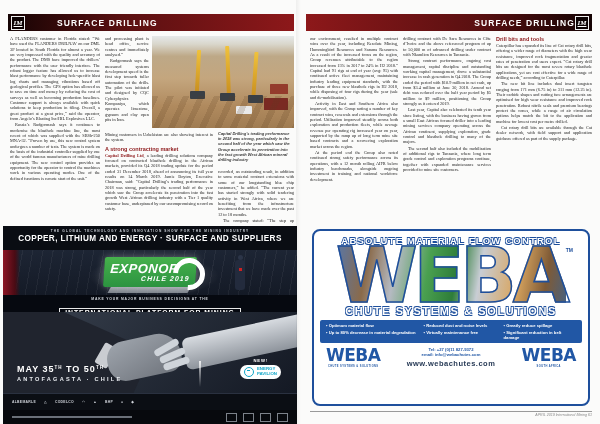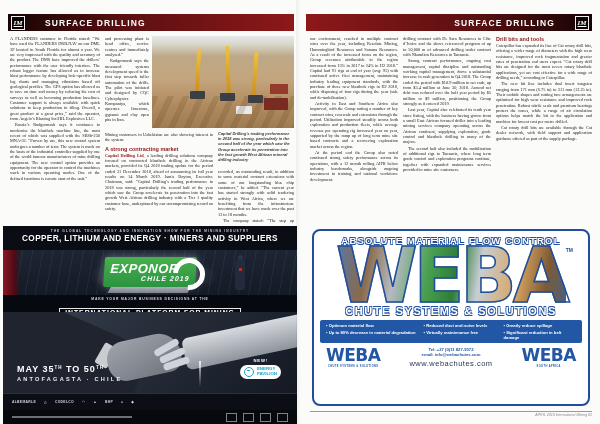--- a/index.html
+++ b/index.html
@@ -6,21 +6,21 @@
   .canvas{position:relative;width:600px;height:424px;background:#fbfbfa;overflow:hidden;
           font-family:"Liberation Sans",sans-serif;}
 
   
   .header-bar{position:absolute;top:14px;height:17px;width:286px;display:flex;align-items:center;
               padding:0 3px;box-sizing:border-box;color:#fff;}
   .hb-left{left:8px;background:linear-gradient(90deg,#150404 0%,#5a1011 40%,#8d181a 100%);}
   .hb-right{left:306px;background:linear-gradient(270deg,#150404 0%,#5a1011 40%,#8d181a 100%);justify-content:flex-end;}
   .im-logo{width:12px;height:12px;border:1px solid #eee;display:flex;align-items:center;justify-content:center;
            font:italic 700 7px "Liberation Serif",serif;color:#fff;background:#0c0202;flex:0 0 auto;text-decoration:underline;}
-  .section-title{font-weight:bold;font-size:8.5px;letter-spacing:1.1px;margin:0 20px;}
+  .section-title{font-weight:bold;font-size:8.5px;letter-spacing:1.1px;margin:0 0;padding-left:32px;}
 
   
   .col{position:absolute;top:36px;height:187px;font-family:"Liberation Serif",serif;font-size:4.3px;
        line-height:1.24;color:#222;text-align:justify;overflow:hidden;}
   .col p{margin:0;}
   .col p + p{margin-top:1px;text-indent:5px;}
   .subhead{font:700 5.5px "Liberation Sans",sans-serif;color:#8d181a;margin:3px 0 1px 0;text-align:left;}
   .leadin{color:#8d181a;font-weight:bold;}
   #lp-col1{left:10px;width:90px;}
   #lp-colside{left:105px;width:44px;height:94px;}
@@ -121,21 +121,21 @@
                 padding:3px 6px;text-align:left;}
   .wb-bcol{display:flex;flex-direction:column;gap:1.5px;}
   .wb-bcol.w1{width:38%;} .wb-bcol.w2{width:31%;} .wb-bcol.w3{width:29%;}
   .bullet{font-size:4.2px;color:#fff;font-weight:600;line-height:1.2;}
   .bullet::before{content:"• ";}
   .wb-foot{display:flex;align-items:center;justify-content:space-between;margin-top:4px;padding:0 6px;}
   .wb-logo{color:#2157a5;font-family:"DejaVu Sans",sans-serif;font-weight:800;font-size:17px;letter-spacing:-0.5px;line-height:1;}
   .wb-logo-sub{font-size:2.6px;color:#2157a5;letter-spacing:0.4px;font-weight:700;margin-top:1px;}
   .wb-contact{text-align:center;color:#2157a5;}
   .wc-tel,.wc-email{font-size:4.2px;font-weight:700;line-height:1.3;}
-  .wc-web{font-size:7.5px;font-weight:400;color:#273a56;margin-top:1.5px;letter-spacing:0.5px;}
+  .wc-web{font-size:7.5px;font-weight:700;color:#273a56;margin-top:1.5px;letter-spacing:0.5px;}
 
   
   .rule{position:absolute;left:310px;top:411px;width:282px;border-top:1px solid #9a9a9a;}
   .pg-footer{position:absolute;left:310px;top:413px;width:282px;text-align:right;
              font:italic 400 3.6px "Liberation Sans",sans-serif;color:#8a8a8a;}
   .gutter{position:absolute;left:296px;top:0;width:8px;height:424px;
           background:linear-gradient(90deg,rgba(0,0,0,0.05),rgba(0,0,0,0) 60%);}
 </style>
 </head>
 <body>
@@ -206,21 +206,21 @@
         <p>Cat rotary drill bits are available through the Cat dealer network, with field support and application guidance offered as part of the supply package.</p>
       </div>
   </div>
 
   <div id="exponor">
     <div class="xp-top">
       <div class="xp-tag">THE GLOBAL TECHNOLOGY AND INNOVATION SHOW FOR THE MINING INDUSTRY</div>
       <div class="xp-head">
         <span>COPPER, LITHIUM AND ENERGY</span>
         <span>·</span>
-        <span class="xh-strong">MINERS AND SUPPLIERS</span>
+        <span class="xh-strong">SURFACE AND SUPPLIERS</span>
       </div>
     </div>
 
     <div class="xp-hall">
       <div class="xp-streaks"></div>
       <div class="xp-curtain"></div>
       <div class="xp-glow"></div>
       <div class="xp-person"></div>
       <div class="xp-badge"></div>
     </div>

